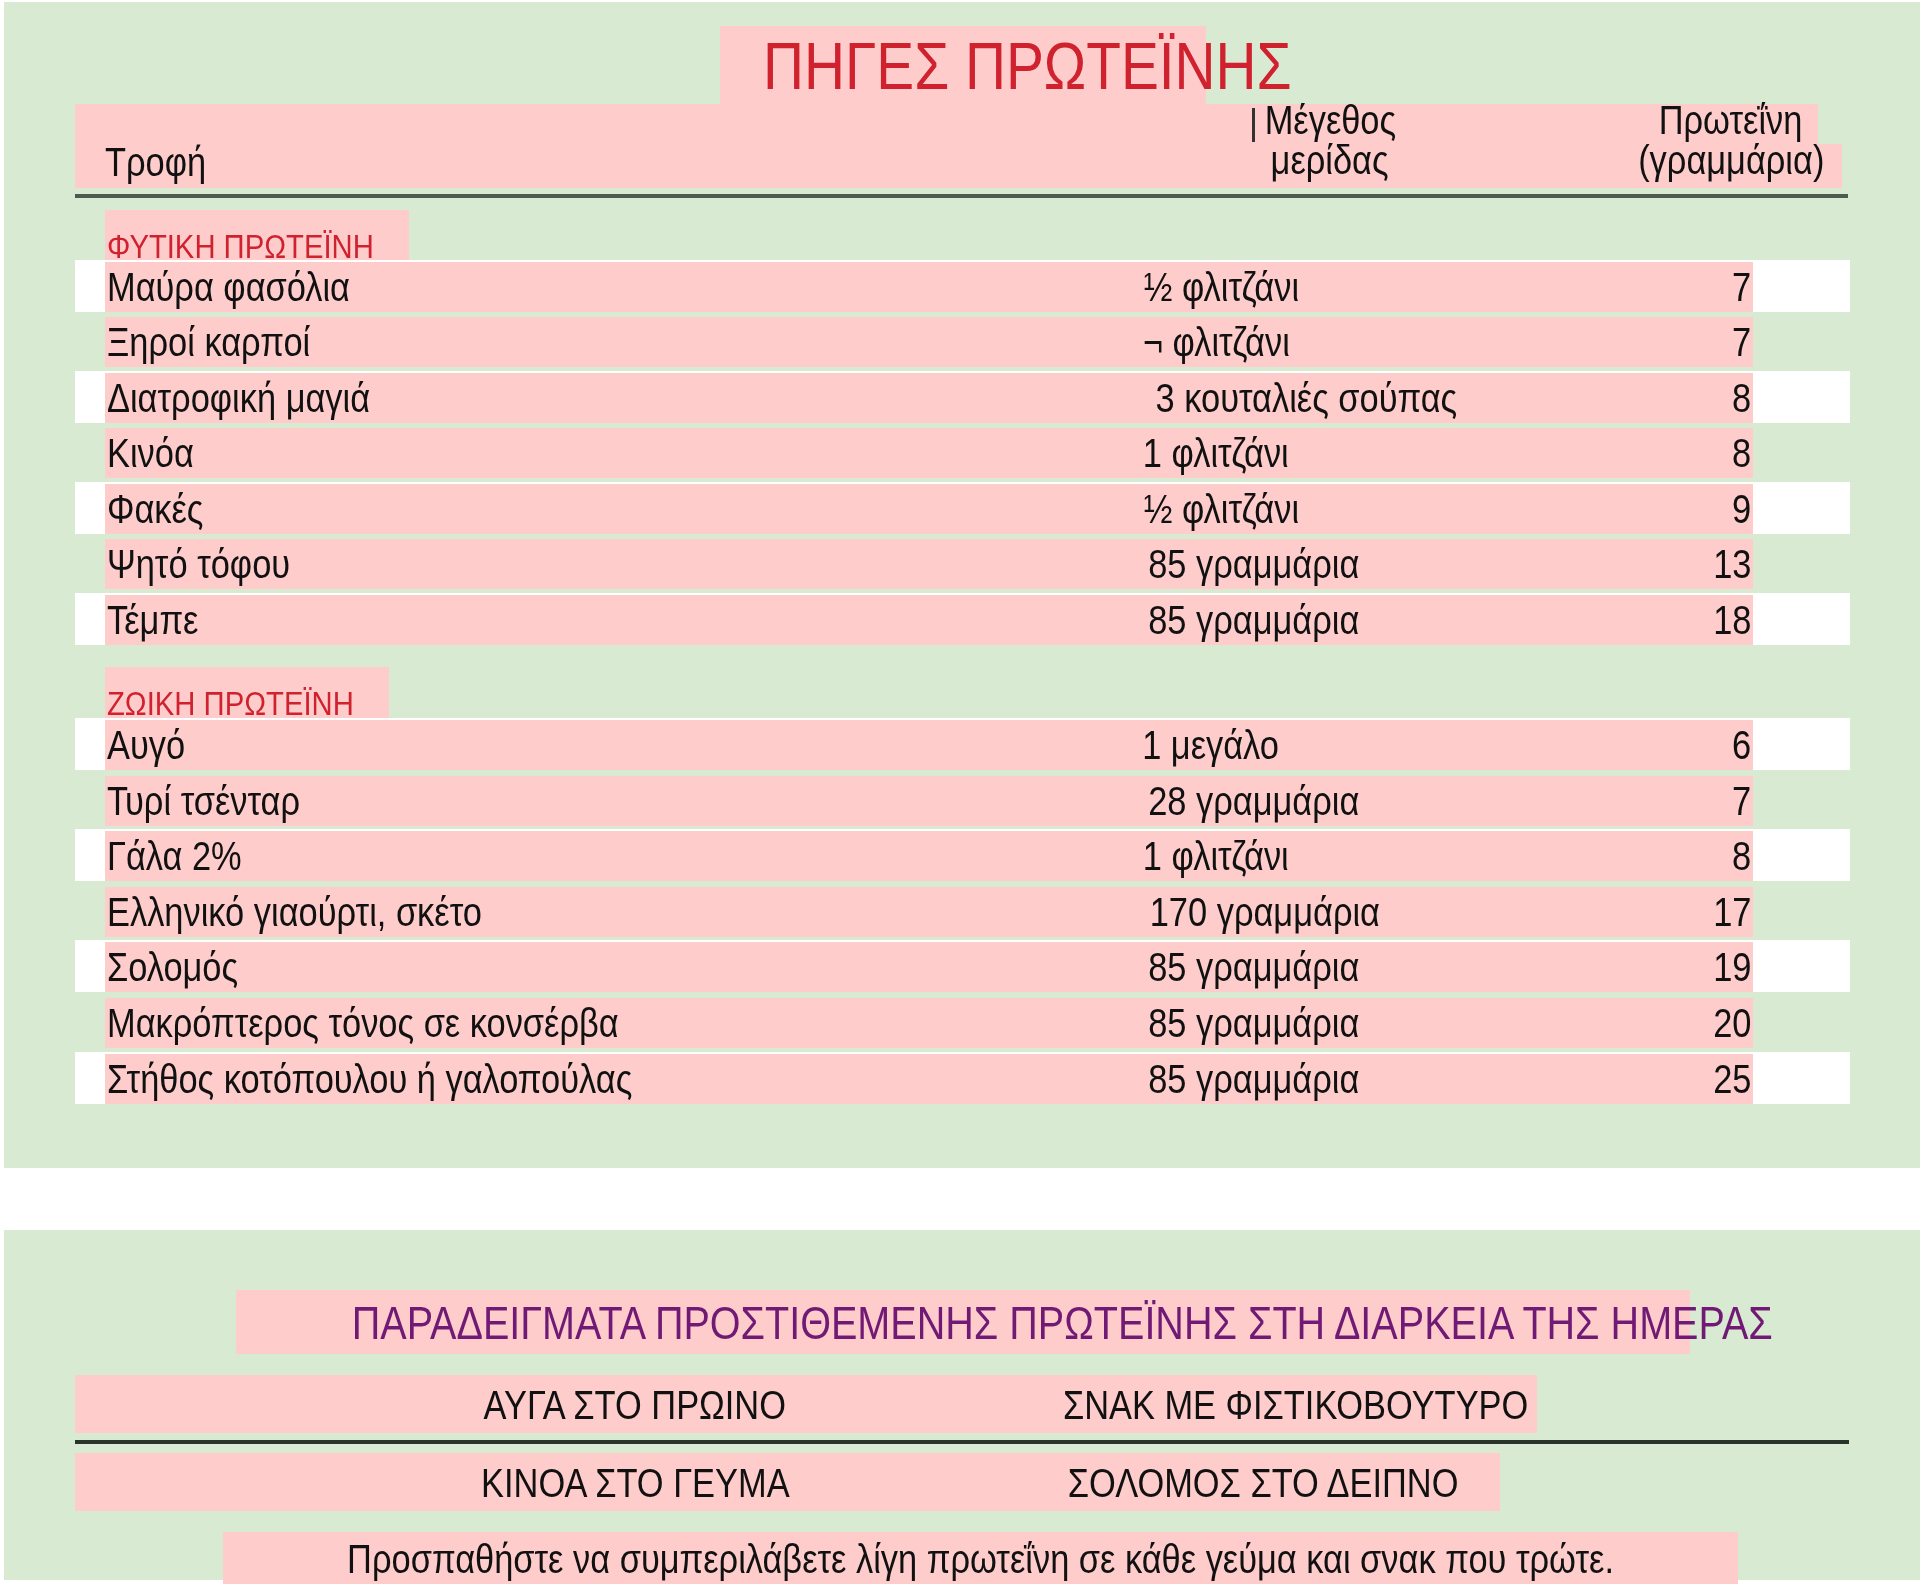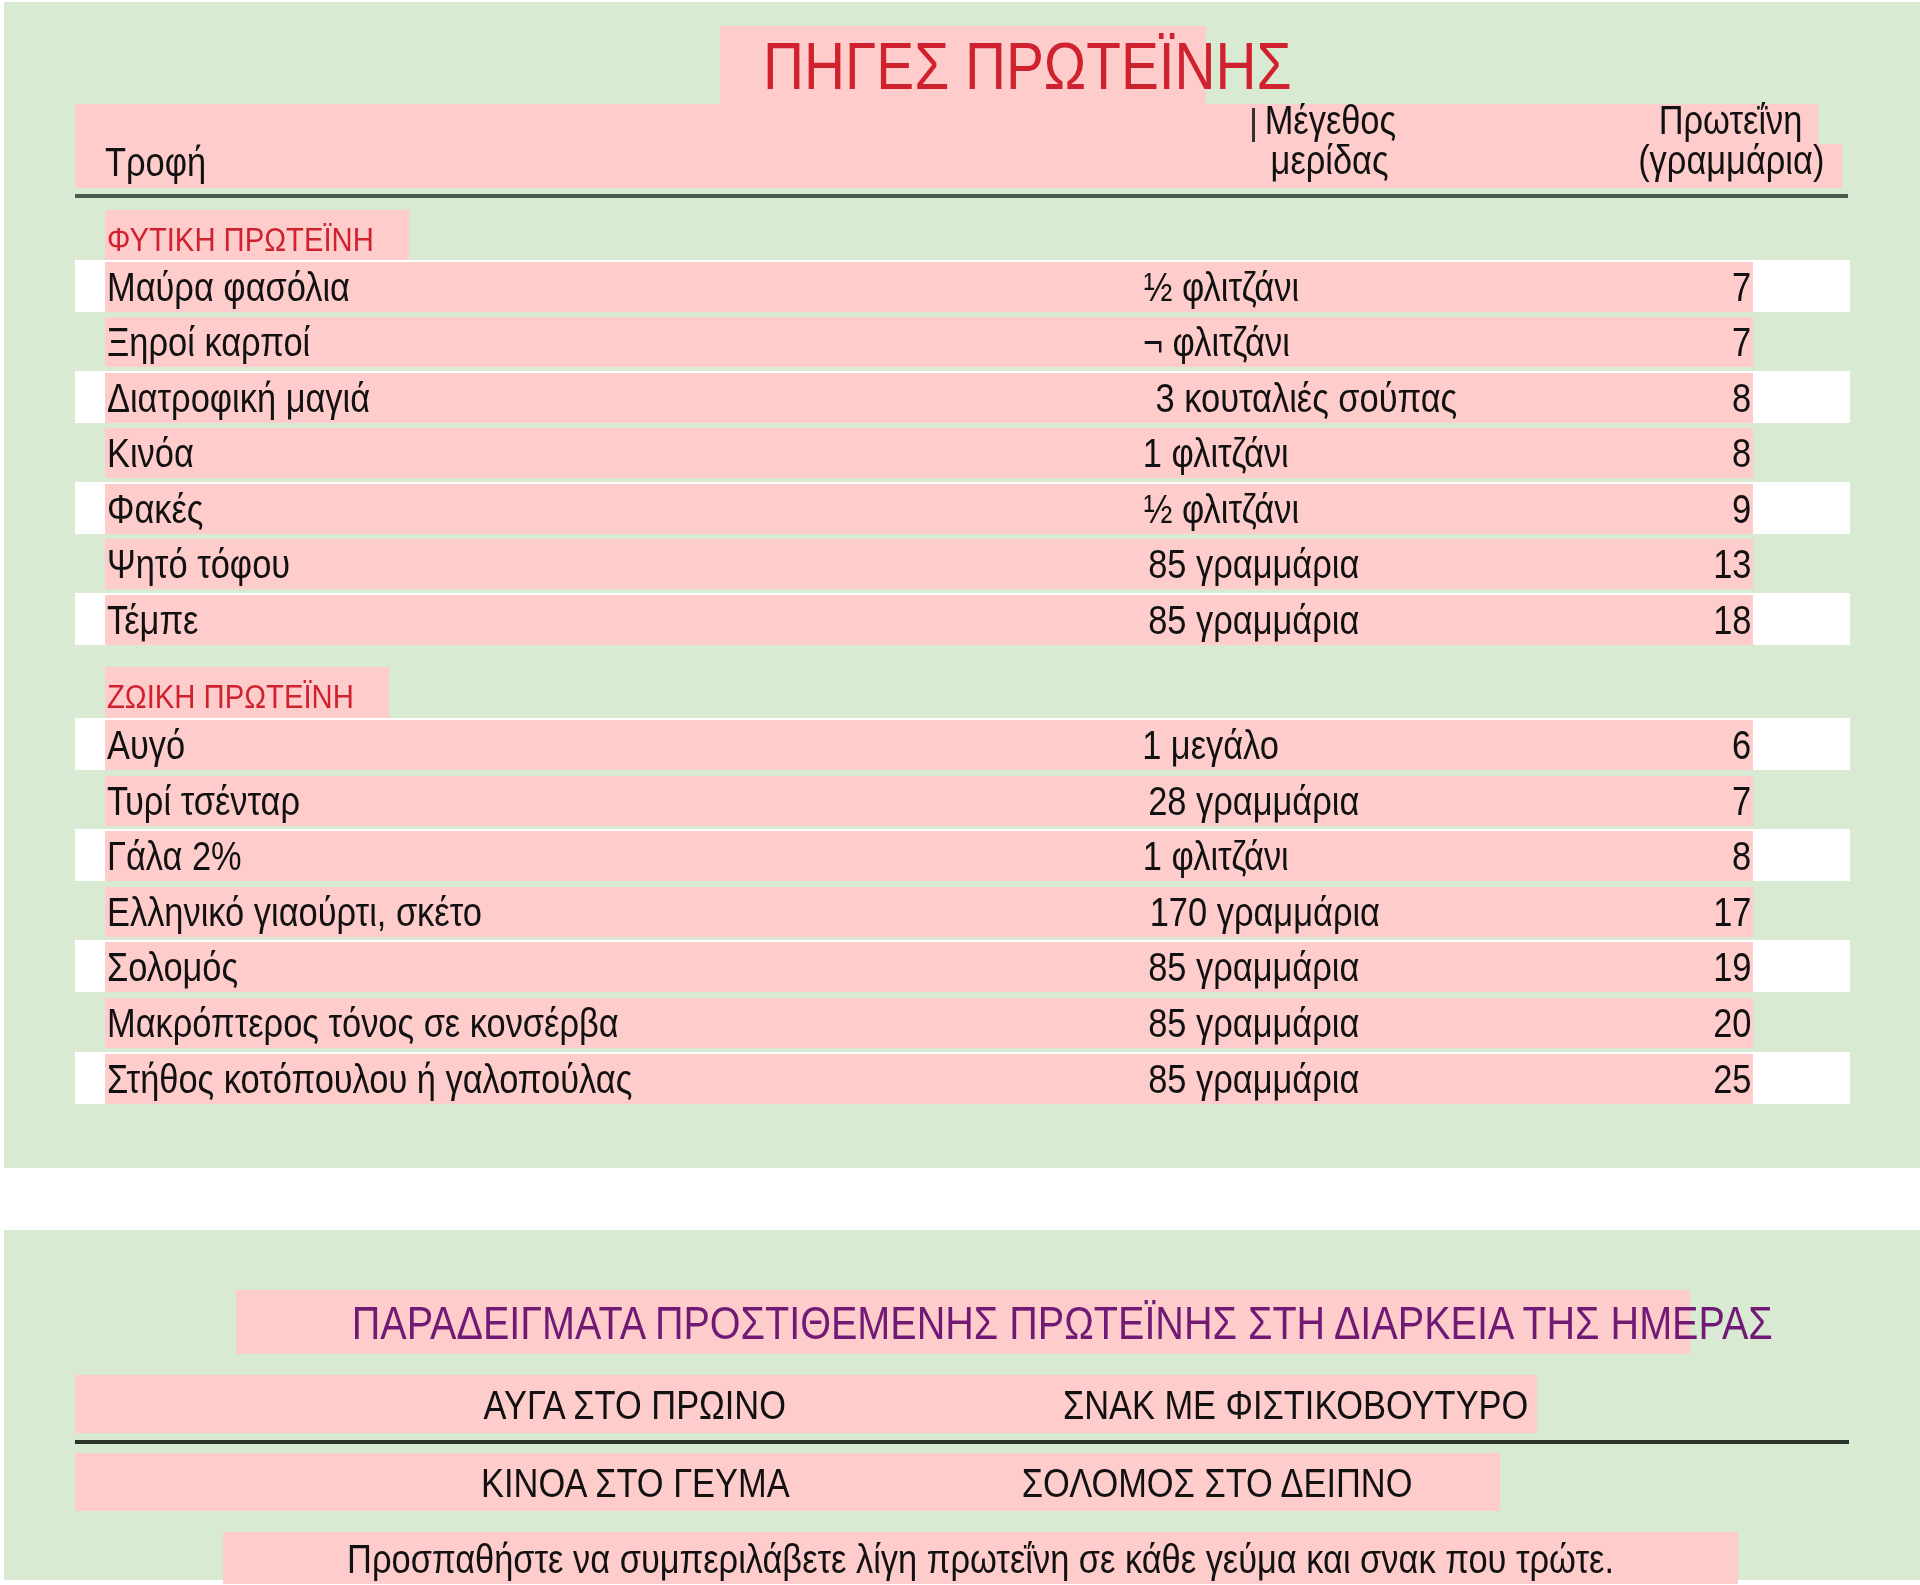--- a/index.html
+++ b/index.html
@@ -31,41 +31,41 @@
   #header-block-ext { left: 1818px; top: 144px; width: 24px; height: 44px; }
   #hdr-food { left: 105px; top: 138px; font-size: 40px; line-height: 48px; }
   #hdr-size { left: 1250px; top: 100px; width: 160px; font-size: 40px; line-height: 40px; }
   #hdr-size .cursor { position: absolute; left: 2px; top: 8px; width: 3px; height: 34px; background: #333; }
   #hdr-size .line { display: block; text-align: center; }
   #hdr-protein { left: 1620px; top: 100px; width: 222px; font-size: 40px; line-height: 40px; text-align: center; }
   #hdr-protein .line { display: block; }
   #header-rule { left: 75px; top: 194px; width: 1773px; height: 4px; background: #4f5a4f; }
 
   
-  .section-label { left: 105px; height: 41px; font-size: 34px; line-height: 48px; color: #d0212f; padding: 5px 2px; }
+  .section-label { left: 105px; height: 41px; font-size: 34px; line-height: 48px; color: #d0212f; padding: 12px 2px; }
   #section-plant { top: 210px; width: 300px; }
   #section-animal { top: 667px; width: 280px; }
 
   
   .row { position: absolute; left: 75px; width: 1775px; height: 52px; }
   .row.white { background: #ffffff; }
   .row .band { position: absolute; left: 30px; top: 2px; width: 1648px; height: 50px; background: #ffcccc; }
   .row .food { position: absolute; left: 32px; top: 0; height: 52px; font-size: 40px; line-height: 54px; }
   .row .size { position: absolute; left: 1056px; width: 400px; top: 0; height: 52px; font-size: 40px; line-height: 54px; }
   .row .prot { position: absolute; left: 1500px; width: 176px; top: 0; height: 52px; font-size: 40px; line-height: 54px; text-align: right; }
 
   
   #examples-heading { left: 236px; top: 1290px; width: 1454px; height: 64px; }
   #examples-heading .txt { position: absolute; left: 0; right: 0; top: 6px; text-align: center; font-size: 46px; line-height: 54px; color: #701a75; }
   .ex-row { position: absolute; left: 75px; height: 58px; }
   #ex-row-1 { top: 1375px; width: 1462px; }
   #ex-row-2 { top: 1453px; width: 1425px; }
   .ex-cell { position: absolute; top: 0; height: 58px; font-size: 40px; line-height: 60px; }
   .ex-left { left: 380px; width: 360px; text-align: center; }
-  .ex-right { left: 950px; width: 500px; text-align: left; }
+  .ex-right { left: 950px; width: 500px; text-align: right; }
   #ex-rule { left: 75px; top: 1440px; width: 1774px; height: 4px; background: #2a332a; }
   #footer-note { left: 223px; top: 1532px; width: 1479px; height: 52px; padding-left: 36px; }
   #footer-note .txt { position: absolute; left: 0; right: 0; top: 0; text-align: center; font-size: 40px; line-height: 54px; }
 </style>
 </head>
 <body>
 
 <div class="panel" id="panel-sources"></div>
 
 <div class="abs pink" id="title-block">

